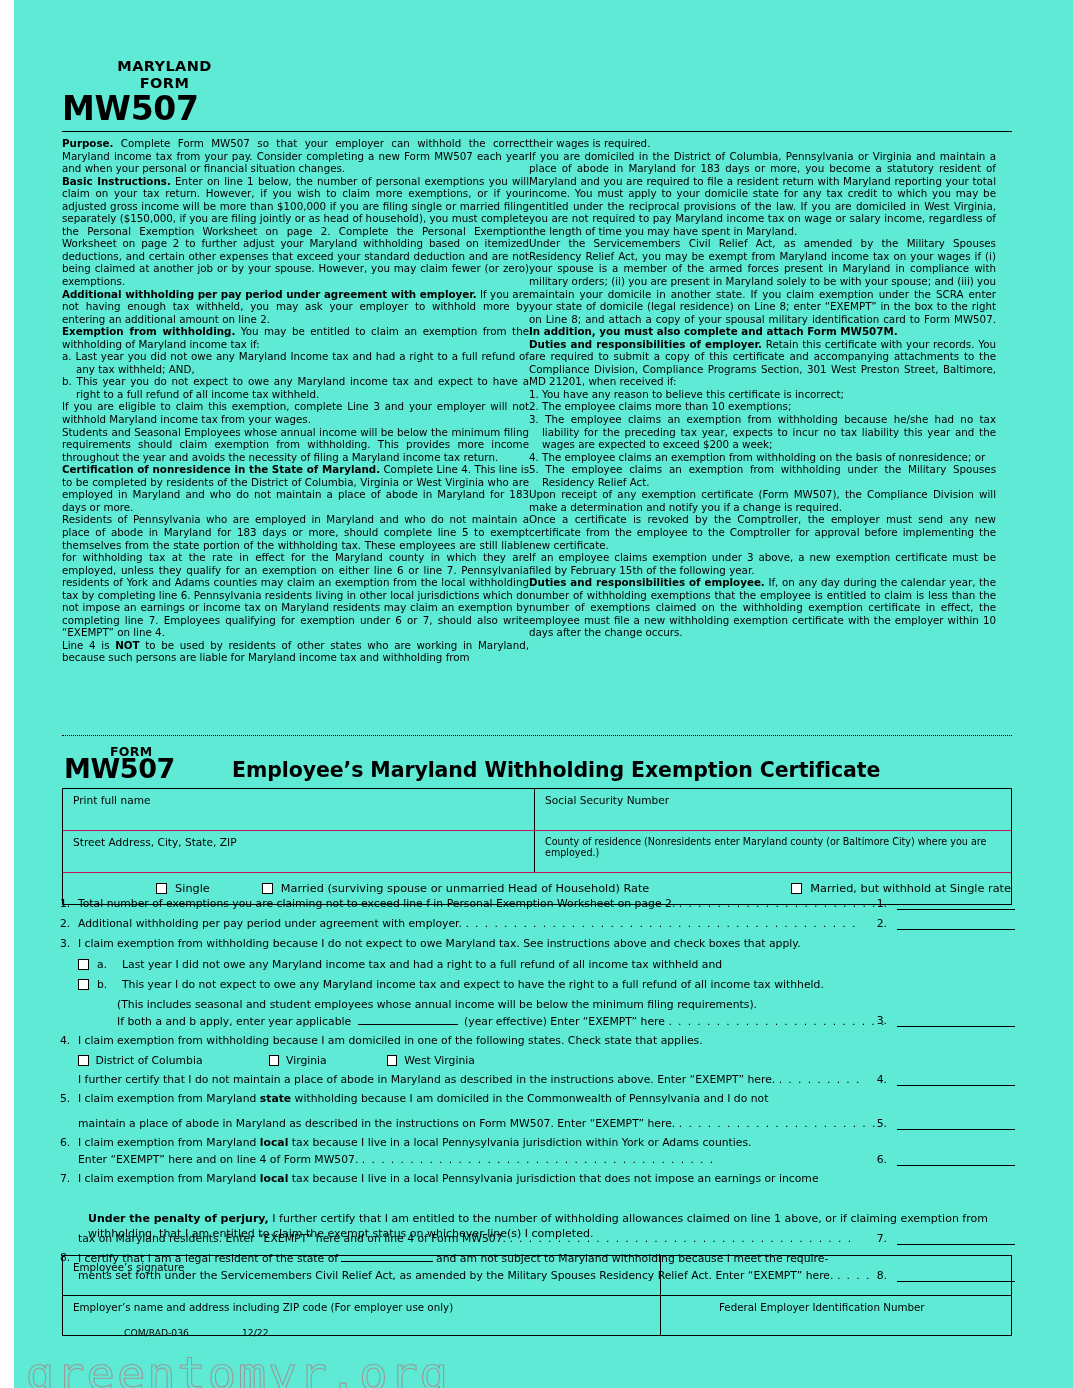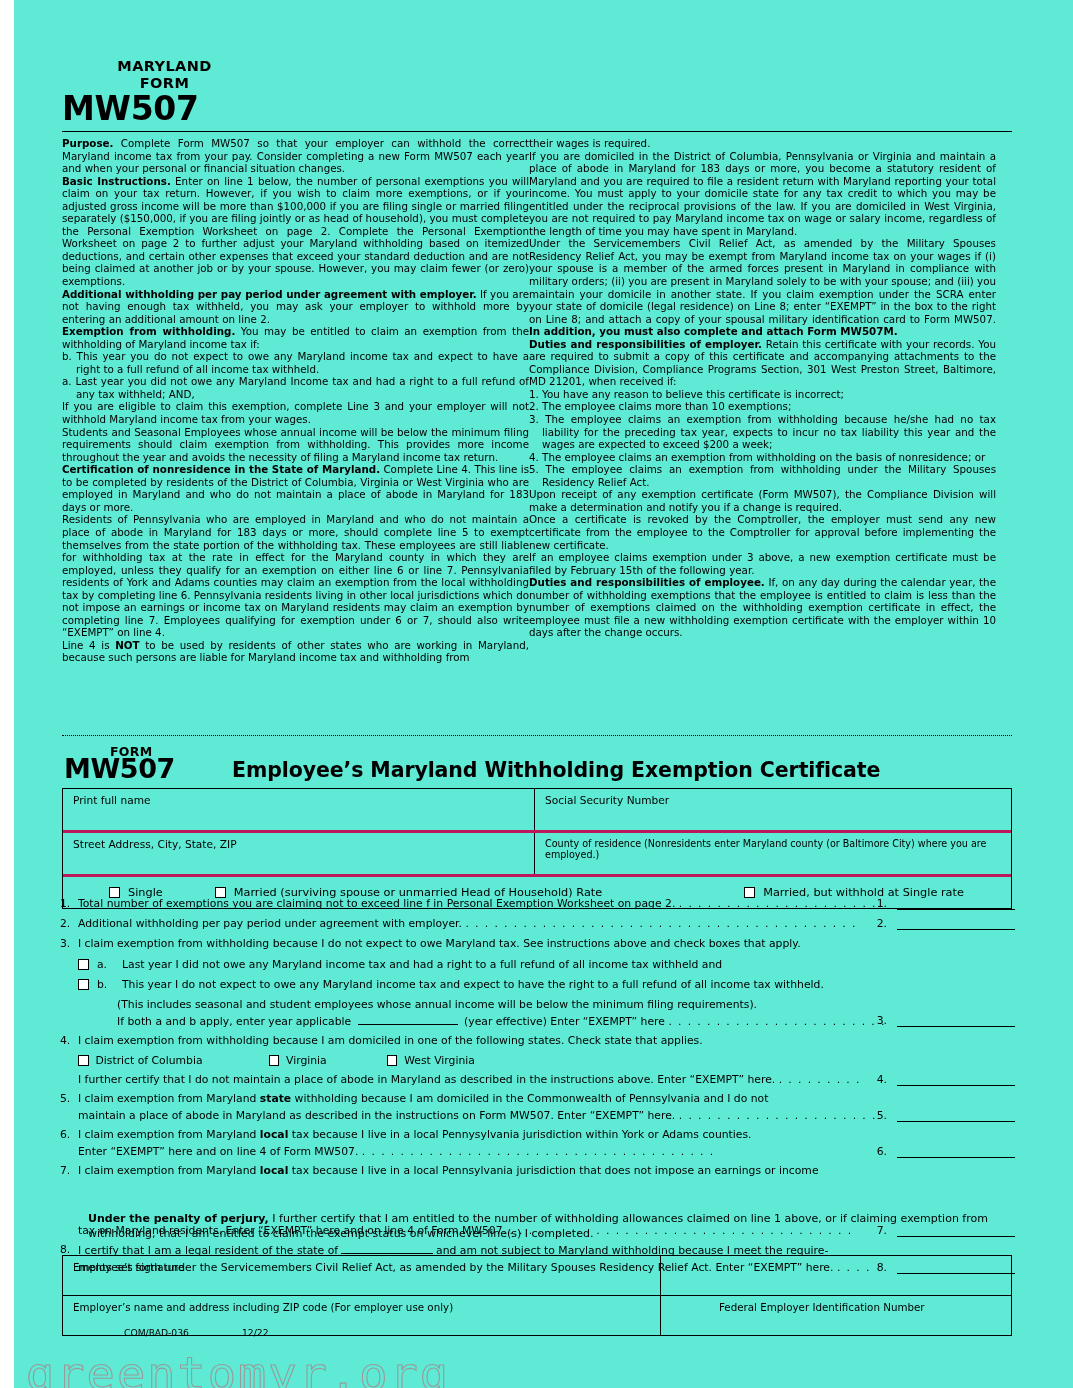--- a/index.html
+++ b/index.html
@@ -132,21 +132,21 @@
   .boxwrap {
     position: absolute;
     left: 62px;
     top: 788px;
     width: 950px;
     border: 1.4px solid #000;
     box-sizing: border-box;
   }
   .boxrow {
     display: flex;
-    border-bottom: 3px solid #be185d;
+    border-bottom: 1px solid #be185d;
     height: 41px;
   }
   .boxrow:last-child { border-bottom: none; }
   .cell {
     padding: 5px 0 0 10px;
     box-sizing: border-box;
     font-size: 10.6px;
   }
   .cell-left {
     width: 472px;
@@ -156,20 +156,21 @@
     flex: 1;
   }
   .cell-right.small { font-size: 9.6px; }
 
   .statusrow {
     display: flex;
     align-items: center;
     height: 31px;
     padding-left: 46px;
     font-size: 11.3px;
+    justify-content: flex-end;
   }
   .statusrow .opt { display: flex; align-items: center; }
   .gap1 { width: 52px; }
   .gap2 { width: 142px; }
 
   .cb {
     display: inline-block;
     width: 11px;
     height: 11px;
     border: 1.3px solid #000;
@@ -336,22 +337,22 @@
 
   <div class="rule-top"></div>
 
   <div class="cols">
 
     <div class="col">
       <p><b>Purpose.</b><span> Complete Form MW507 so that your employer can withhold the correct Maryland income tax from your pay. Consider completing a new Form MW507 each year and when your personal or financial situation changes.</span></p>
       <p><b>Basic Instructions.</b><span> Enter on line 1 below, the number of personal exemptions you will claim on your tax return. However, if you wish to claim more exemptions, or if your adjusted gross income will be more than $100,000 if you are filing single or married filing separately ($150,000, if you are filing jointly or as head of household), you must complete the Personal Exemption Worksheet on page 2. Complete the Personal Exemption Worksheet on page 2 to further adjust your Maryland withholding based on itemized deductions, and certain other expenses that exceed your standard deduction and are not being claimed at another job or by your spouse. However, you may claim fewer (or zero) exemptions.</span></p>
       <p><b>Additional withholding per pay period under agreement with employer.</b><span> If you are not having enough tax withheld, you may ask your employer to withhold more by entering an additional amount on line 2.</span></p>
       <p><b>Exemption from withholding.</b><span> You may be entitled to claim an exemption from the withholding of Maryland income tax if:</span></p>
+      <p class="hang">a. Last year you did not owe any Maryland Income tax and had a right to a full refund of any tax withheld; AND,</p>
       <p class="hang">b. This year you do not expect to owe any Maryland income tax and expect to have a right to a full refund of all income tax withheld.</p>
-      <p class="hang">a. Last year you did not owe any Maryland Income tax and had a right to a full refund of any tax withheld; AND,</p>
       <p>If you are eligible to claim this exemption, complete Line 3 and your employer will not withhold Maryland income tax from your wages.</p>
       <p>Students and Seasonal Employees whose annual income will be below the minimum filing requirements should claim exemption from withholding. This provides more income throughout the year and avoids the necessity of filing a Maryland income tax return.</p>
       <p><b>Certification of nonresidence in the State of Maryland.</b><span> Complete Line 4. This line is to be completed by residents of the District of Columbia, Virginia or West Virginia who are employed in Maryland and who do not maintain a place of abode in Maryland for 183 days or more.</span></p>
       <p>Residents of Pennsylvania who are employed in Maryland and who do not maintain a place of abode in Maryland for 183 days or more, should complete line 5 to exempt themselves from the state portion of the withholding tax.  These employees are still liable for withholding tax at the rate in effect for the Maryland county in which they are employed, unless they qualify for an exemption on either line 6 or line 7.  Pennsylvania residents of York and Adams counties may claim an exemption from the local withholding tax by completing line 6.  Pennsylvania residents living in other local jurisdictions which do not impose an earnings or income tax on Maryland residents may claim an exemption by completing line 7.  Employees qualifying for exemption under 6 or 7, should also write “EXEMPT” on line 4.</p>
       <p><span>Line 4 is </span><b>NOT</b><span> to be used by residents of other states who are working in Maryland, because such persons are liable for Maryland income tax and withholding from</span></p>
     </div>
 
     <div class="col">
       <p>their wages is required.</p>
       <p>If you are domiciled in the District of Columbia, Pennsylvania or Virginia and maintain a place of abode in Maryland for 183 days or more, you become a statutory resident of Maryland and you are required to file a resident return with Maryland reporting your total income. You must apply to your domicile state for any tax credit to which you may be entitled under the reciprocal provisions of the law. If you are domiciled in West Virginia, you are not required to pay Maryland income tax on wage or salary income, regardless of the length of time you may have spent in Maryland.</p>
@@ -492,21 +493,21 @@
       </div>
     </div>
 
     <div class="ln" style="display:block; margin-top:2px;">
       <div style="display:flex;">
         <div class="num">5.</div>
         <div class="body">
           <span>I claim exemption from Maryland </span><b>state</b><span> withholding because I am domiciled in the Commonwealth of Pennsylvania and I do not</span>
         </div>
       </div>
-      <div style="position:relative; padding-left:18px; line-height:16px;">
+      <div style="position:relative; padding-left:18px; line-height:16px;margin-top:8px;">
         <span>maintain a place of abode in Maryland as described in the instructions on Form MW507. Enter “EXEMPT” here.</span>
         <span class="leader"> . . . . . . . . . . . . . . . . . . . . .</span>
         <span class="ansnum">5.</span>
         <span class="ansline"></span>
       </div>
     </div>
 
     <div class="ln" style="display:block; margin-top:2px;">
       <div style="display:flex;">
         <div class="num">6.</div>

